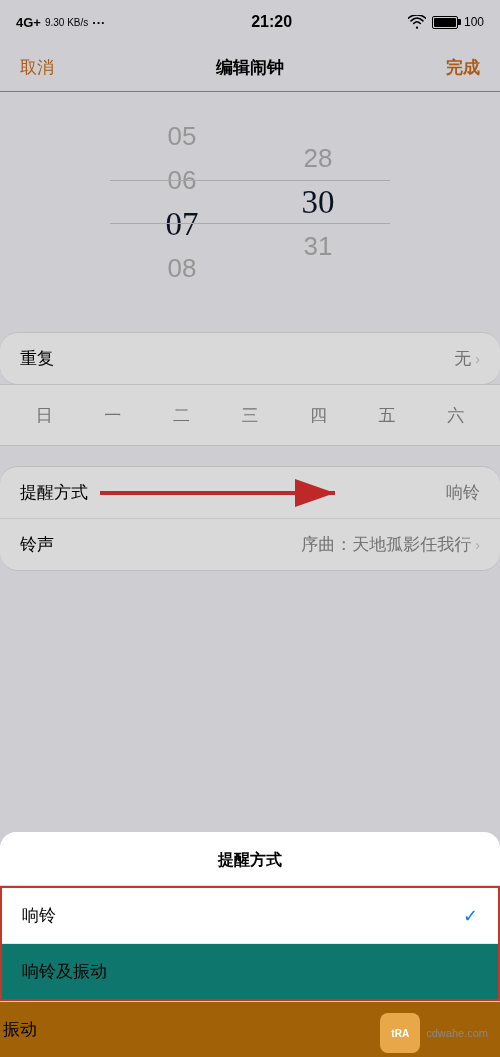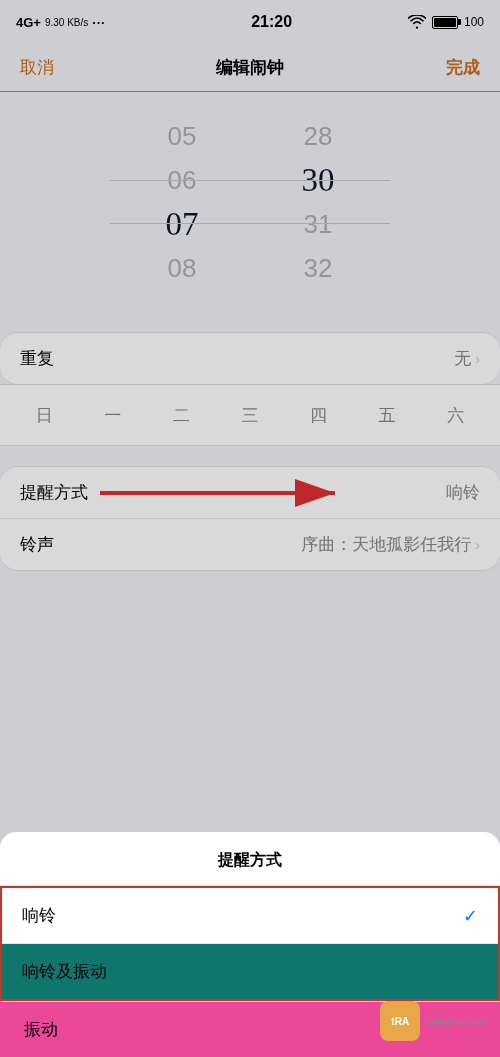--- a/index.html
+++ b/index.html
@@ -245,31 +245,31 @@
       background: #fff;
     }
     .check-icon {
       color: #007aff;
       font-size: 18px;
       font-weight: 300;
     }
     .sheet-option-unbordered {
       display: flex;
       align-items: center;
-      padding: 16px 24px;
-      font-size: 17px;
-      color: #000;
-      background: #ec4899;
+      padding: 16px 3px;
+      font-size: 17px;
+      color: #000;
+      background: #a16207;
       border-top: 1px solid #e0e0e0;
     }
 
     
     .watermark {
       position: absolute;
-      bottom: 16px;
+      bottom: 4px;
       right: 12px;
       display: flex;
       align-items: center;
       gap: 6px;
     }
     .watermark-logo {
       width: 40px;
       height: 40px;
       background: #e8a84a;
       border-radius: 8px;
@@ -324,21 +324,20 @@
   <div class="picker-column">
     <div class="picker-item">05</div>
     <div class="picker-item">06</div>
     <div class="picker-item selected">07</div>
     <div class="picker-item">08</div>
   </div>
   <div class="picker-column">
     <div class="picker-item">28</div>
     <div class="picker-item selected">30</div>
     <div class="picker-item">31</div>
-    <div class="picker-item">32</div>
   </div>
   <div class="picker-highlight"></div>
 </div>
 
 <div class="gap-section"></div>
 
 <div class="settings-section">
   <div class="settings-row">
     <span class="row-label">重复</span>
     <div class="row-value">

